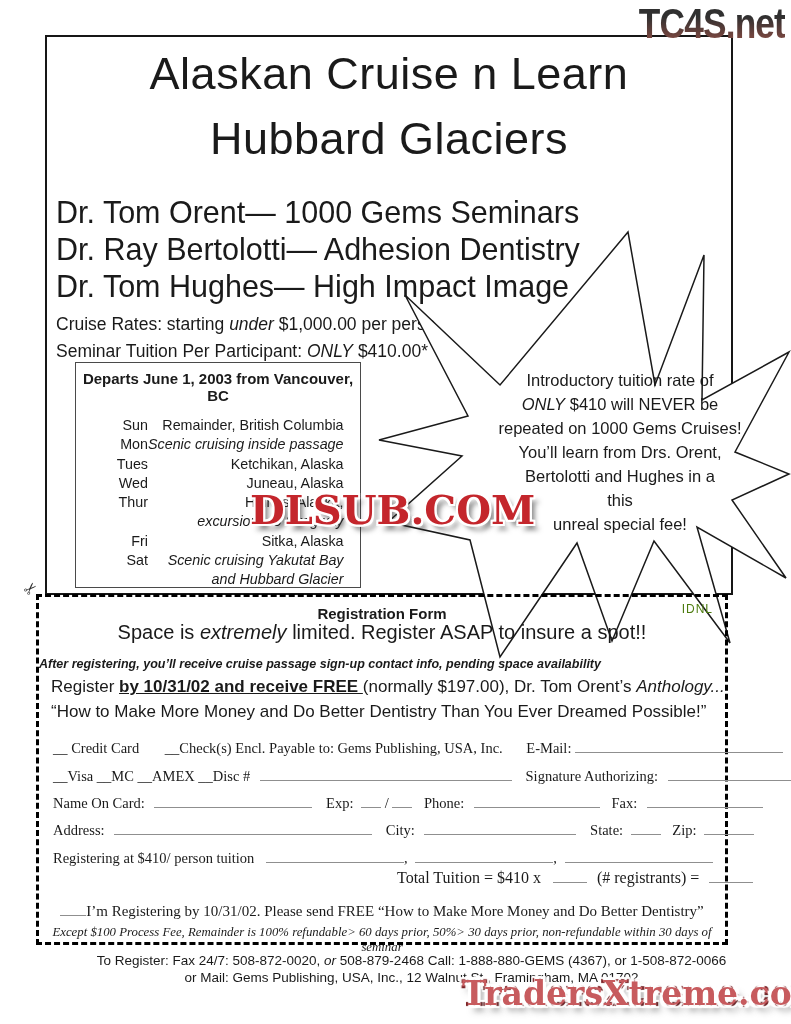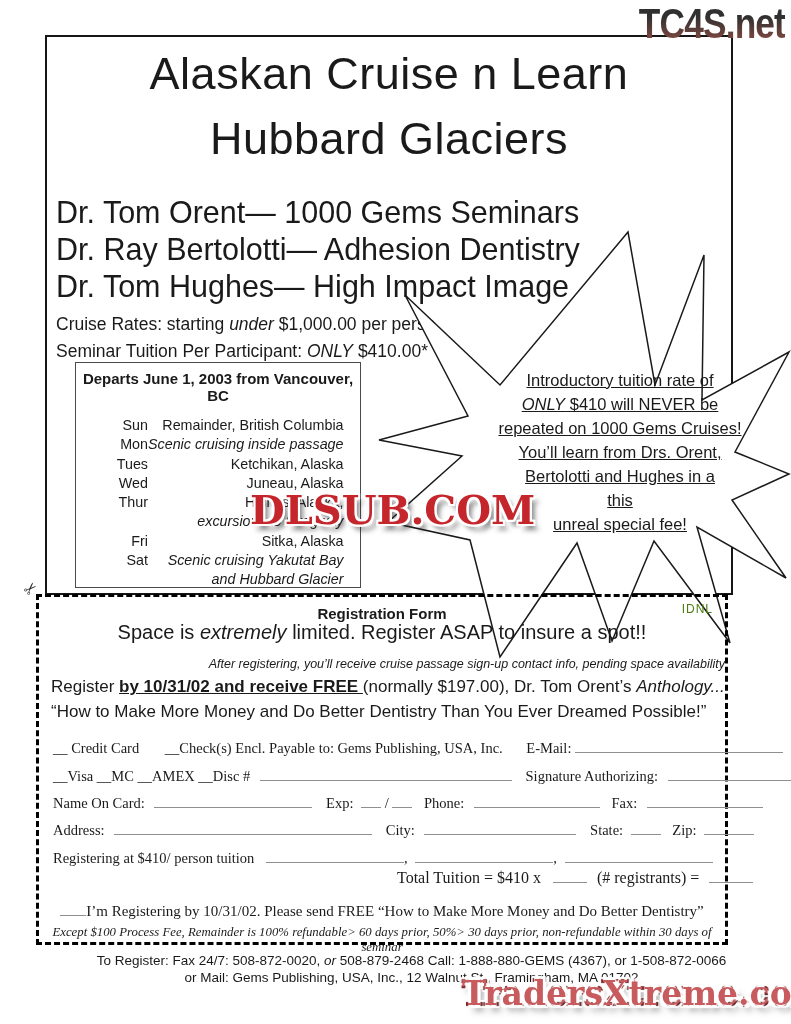--- a/index.html
+++ b/index.html
@@ -27,28 +27,28 @@
   
   .itin{left:75px;top:362px;width:286px;height:226px;border:1.5px solid #4a4a4a;box-sizing:border-box;background:#fff;}
   .itin-h{margin-top:7px;text-align:center;font-size:15px;font-weight:bold;}
   .itin-t{margin:12px 0 0 19px;font-size:14.3px;line-height:19.3px;border-collapse:collapse;}
   .itin-t td{padding:0;vertical-align:top;text-align:right;}
   .itin-t td.day{width:53px;}
 
   
   .burst{left:0;top:0;width:791px;height:1024px;z-index:2;pointer-events:none;}
   .burst-text{left:470px;top:368px;width:300px;z-index:3;text-align:center;
-              font-size:16.5px;line-height:24px;text-decoration:underline;}
+              font-size:16.5px;line-height:24px;}
 
   
   .form{left:36px;top:594px;width:692px;height:351px;border:3px dashed #000;box-sizing:border-box;z-index:3;}
   .idnl{position:absolute;right:12px;top:5px;font-size:12px;color:#4d7c0f;letter-spacing:1px;}
   .f-title{position:absolute;left:0;top:8px;width:100%;text-align:center;font-size:15px;font-weight:bold;}
   .f-head{position:absolute;left:0;top:24px;width:100%;text-align:center;font-size:20px;}
-  .f-note{position:absolute;left:0;top:60px;width:100%;text-align:right;font-size:12.5px;}
+  .f-note{position:absolute;left:0;top:60px;width:100%;text-align:left;font-size:12.5px;font-weight:bold;}
   .f-offer{position:absolute;left:12px;top:80px;font-size:17px;white-space:nowrap;}
   .f-quote{position:absolute;left:12px;top:105px;font-size:17px;white-space:nowrap;}
   .fl{position:absolute;left:14px;width:664px;font-family:"Liberation Serif",serif;font-size:14.5px;white-space:nowrap;}
   .l1{top:142px;} .l2{top:170px;} .l3{top:197px;} .l4{top:224px;} .l5{top:252px;}
   .l6{top:272px;left:358px;font-size:16px;}
   .f-confirm{position:absolute;left:0;top:305px;width:100%;text-align:center;
              font-family:"Liberation Serif",serif;font-size:15px;}
   .f-fine{position:absolute;left:0;top:328px;width:100%;text-align:center;
           font-family:"Liberation Serif",serif;font-style:italic;font-size:12.8px;}
 

